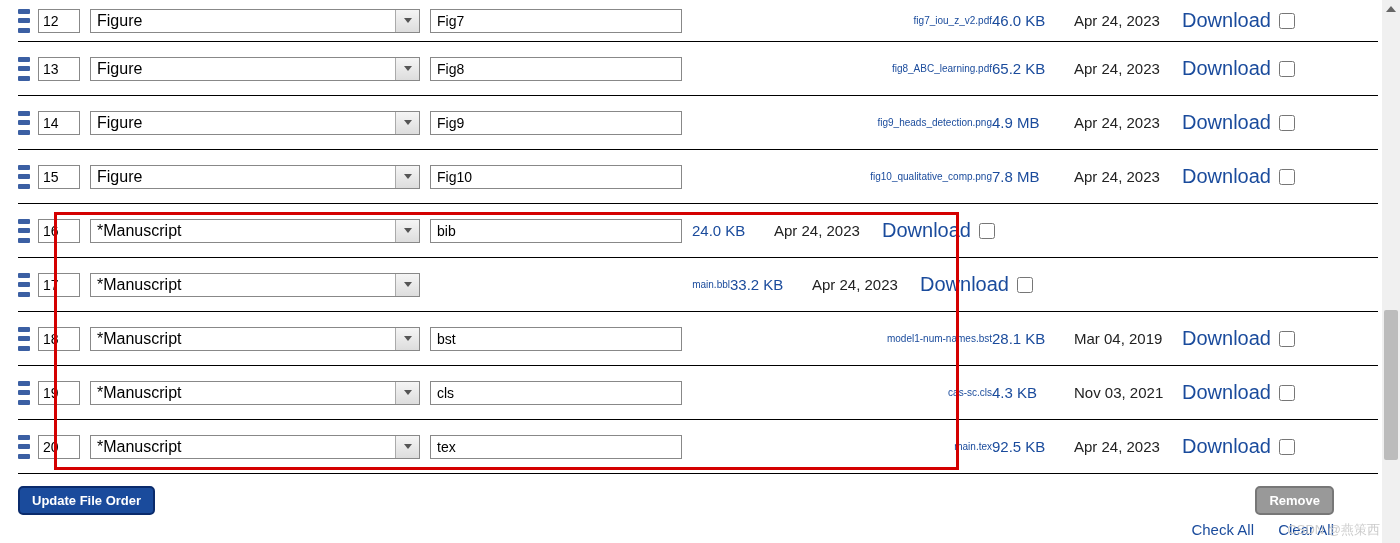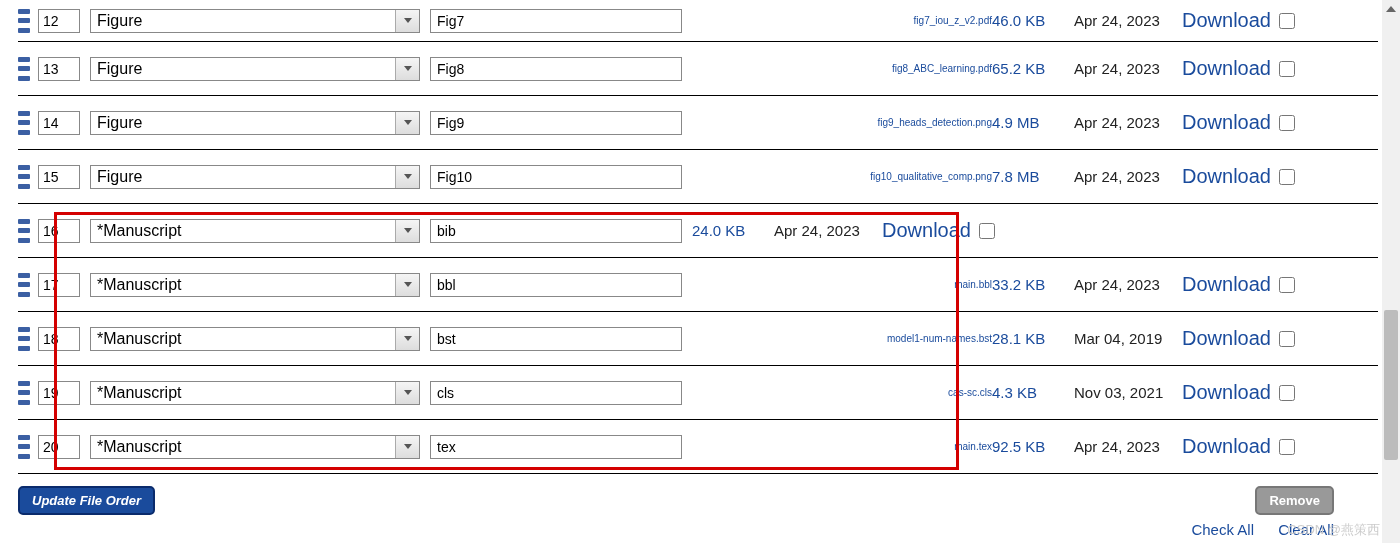--- a/index.html
+++ b/index.html
@@ -140,21 +140,20 @@
     }
     .update-btn {
       background: #1a4b9c;
       color: #fff;
       border: 2px solid #0a2b6c;
       border-radius: 5px;
       padding: 5px 12px;
       font-size: 13px;
       font-weight: bold;
       cursor: pointer;
-      font-style: italic;
     }
     .remove-btn {
       position: absolute;
       right: 24px;
       top: 0;
       background: #999;
       color: #fff;
       border: 2px solid #777;
       border-radius: 5px;
       padding: 5px 12px;
@@ -326,21 +325,20 @@
     <div class="drag-handle">
         <span></span>
         <span></span>
         <span></span>
       </div>
     <input class="order-input" value="17" style="">
     <div class="type-select">
       <div class="type-select-text">*Manuscript</div>
       <div class="type-select-btn"></div>
     </div>
-    <input class="desc-input" value="bbl" style="">
     <a class="filename-link">main.bbl</a>
     <div class="size-cell">33.2 KB</div>
     <div class="date-cell">Apr 24, 2023</div>
     <a class="download-link">Download</a>
     <div class="checkbox-cell">
         <input type="checkbox" style="">
       </div>
   </div>
 
   <div class="file-row">

